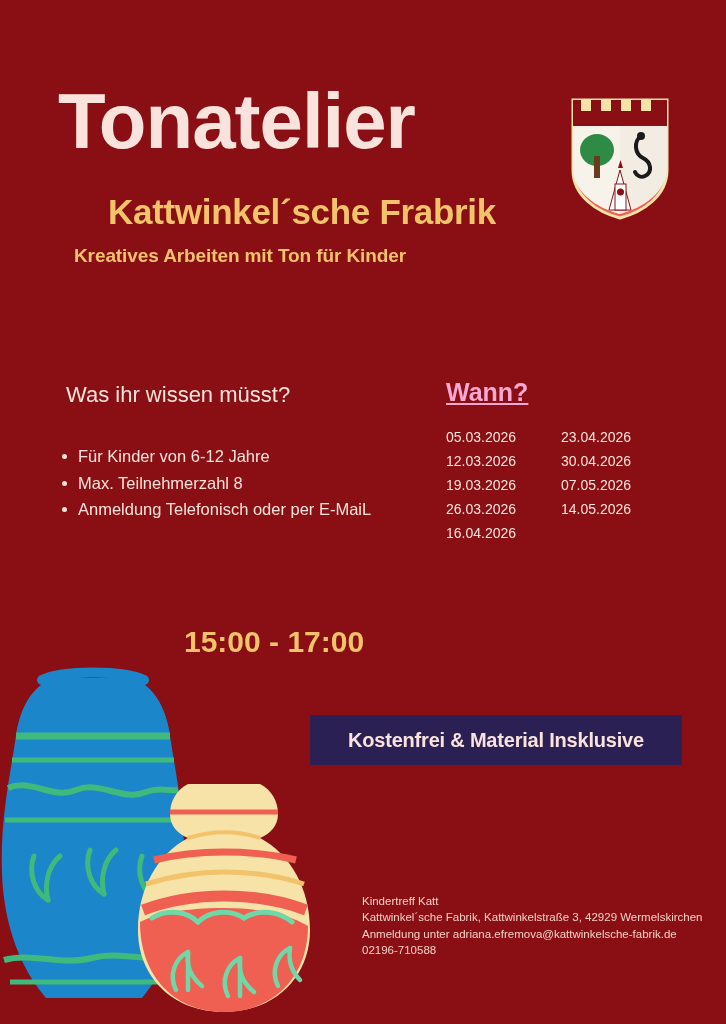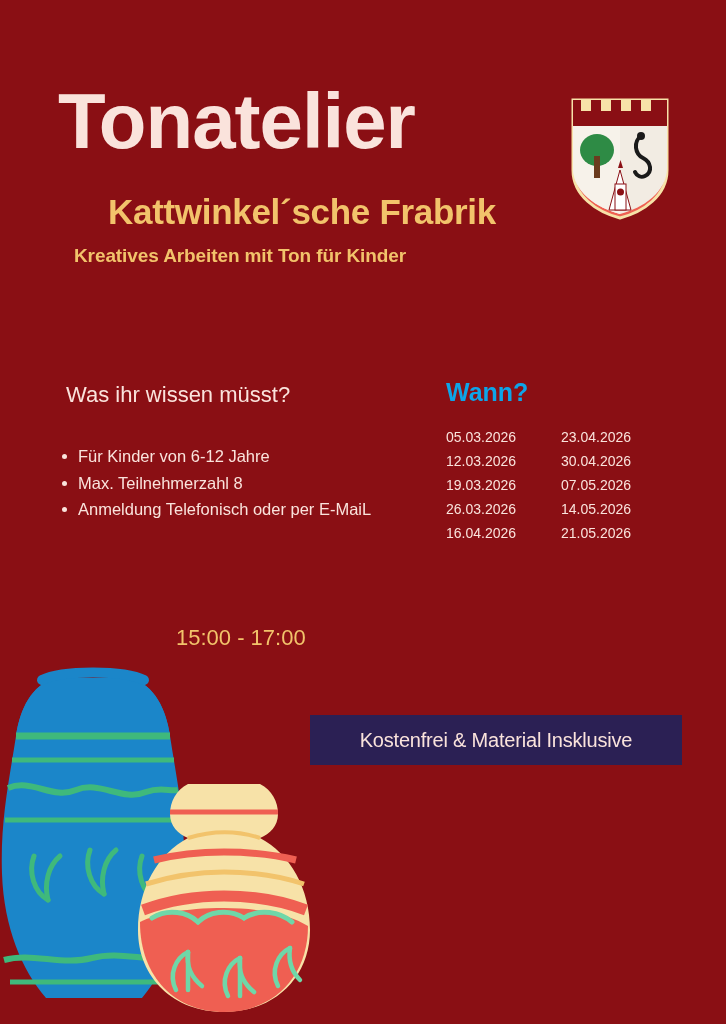--- a/index.html
+++ b/index.html
@@ -76,21 +76,22 @@
     border-radius:50%;
     background:#fae3dc;
   }
 
   
   .dates-head {
     position:absolute;
     left:446px; top:378px;
     font-size:25px;
     font-weight:bold;
-    color:#0ea5e9;
+    color:#f9a8d4;
+    text-decoration:underline;
   }
   .dates-grid {
     position:absolute;
     left:446px; top:425px;
     display:grid;
     grid-template-columns:115px 115px;
     gap:0 0;
     color:#fae3dc;
     font-size:14px;
     line-height:1.72;
@@ -100,40 +101,40 @@
   
   .day {
     position:absolute;
     left:148px; top:585px;
     font-size:30px;
     font-weight:bold;
     color:#f2c36b;
   }
   .time {
     position:absolute;
-    left:176px; top:625px;
-    font-size:22px;
-    font-weight:normal;
+    left:184px; top:625px;
+    font-size:30px;
+    font-weight:bold;
     color:#f2c36b;
   }
 
   
   .banner {
     position:absolute;
     left:310px; top:715px;
     width:372px; height:50px;
     background:#2b2054;
     display:flex;
     align-items:center;
     justify-content:center;
   }
   .banner-text {
     color:#fae3dc;
     font-size:20px;
-    font-weight:normal;
+    font-weight:bold;
     letter-spacing:-0.2px;
   }
 
   
   .footer {
     position:absolute;
     left:362px; top:893px;
     color:#f3cfc6;
     font-size:11.5px;
     line-height:1.42;
@@ -187,21 +188,20 @@
   <div class="dates-grid">
     <span>05.03.2026</span>
     <span>23.04.2026</span>
     <span>12.03.2026</span>
     <span>30.04.2026</span>
     <span>19.03.2026</span>
     <span>07.05.2026</span>
     <span>26.03.2026</span>
     <span>14.05.2026</span>
     <span>16.04.2026</span>
-    <span>21.05.2026</span>
   </div>
 
   <div class="time">15:00 - 17:00</div>
 
   <div class="banner">
     <span class="banner-text">Kostenfrei &amp; Material Insklusive</span>
   </div>
 
   <div class="pots">
     <svg width="372" height="364" viewBox="0 0 372 364" xmlns="http://www.w3.org/2000/svg">
@@ -252,14 +252,20 @@
           <path d="M248 298 C246 312 252 324 262 332"></path>
           <path d="M248 298 V336"></path>
           <path d="M286 326 C278 310 286 294 298 288"></path>
           <path d="M298 288 C296 302 300 312 308 320"></path>
         </g>
         <path d="M196 178 C222 170 244 170 268 178" stroke="#f2c36b" stroke-width="4" fill="none"></path>
       </g>
     </svg>
   </div>
 
+  <div class="footer">
+    <div>Kindertreff Katt</div>
+    <div>Kattwinkel´sche Fabrik, Kattwinkelstraße 3, 42929 Wermelskirchen</div>
+    <div>Anmeldung unter adriana.efremova@kattwinkelsche-fabrik.de</div>
+    <div>02196-710588</div>
+  </div>
 
 </div>
 
 </body></html>

